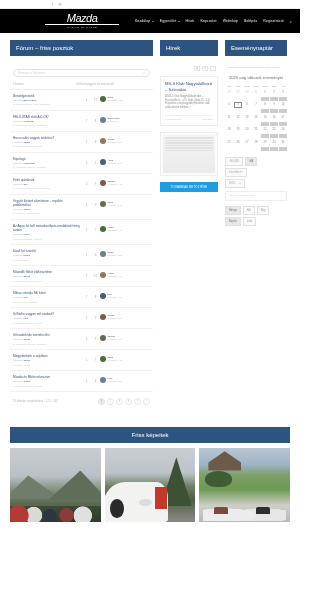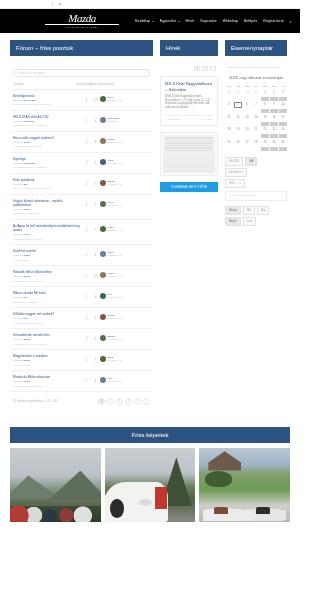--- a/index.html
+++ b/index.html
@@ -21,21 +21,21 @@
 
   
   .site-header {
     height: 24px; background: #000000;
     display: flex; align-items: center; position: relative;
   }
   .logo-wrap {
     margin-left: 36px; width: 92px; height: 22px;
     display: flex; flex-direction: column; align-items: center; justify-content: center;
   }
-  .logo-script { color:#fff; font-family:Liberation Serif, serif; font-style: italic;
+  .logo-script { color:#fff; font-family:Liberation Sans, sans-serif; font-style: italic;
     font-size: 11px; letter-spacing: -0.5px; line-height: 10px; }
   .logo-sub { color:#ddd; font-size: 2.4px; letter-spacing: .4px; margin-top: .5px; }
   .logo-rule { width: 74px; height: 1px; background:#fff; margin-top: 1px; }
 
   .main-nav { margin-left: auto; margin-right: 8px; display: flex; align-items: center; gap: 6px; }
   .nav-item { color: #f2f2f2; font-size: 3.4px; letter-spacing: .15px; white-space: nowrap; display:flex; align-items:center; gap:1.5px; }
   .caret { width:0;height:0;border-left:1.3px solid transparent;border-right:1.3px solid transparent;border-top:1.6px solid #bbb; }
   .search-ico { color:#eee; font-size:4px; }
 
   

